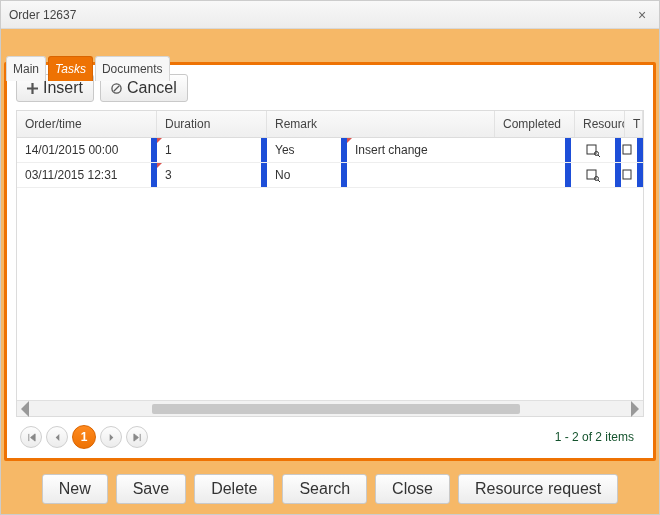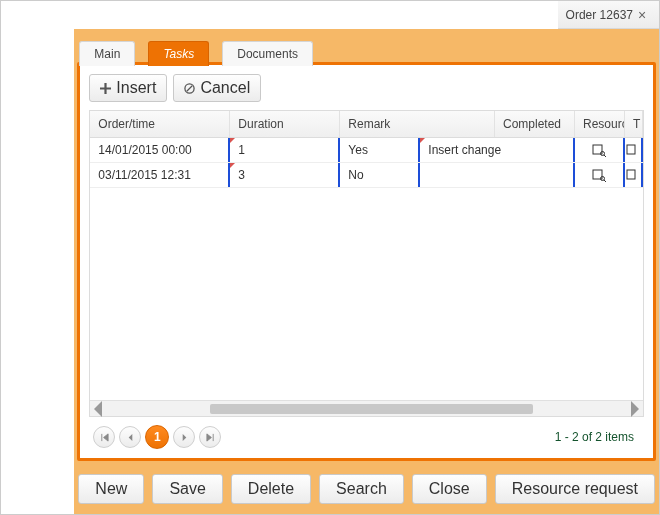--- a/index.html
+++ b/index.html
@@ -10,21 +10,20 @@
     background: #f0f0f0;
   }
   .window {
     width: 660px;
     height: 515px;
     background: #fff;
     border: 1px solid #ccc;
     display: flex;
     flex-direction: column;
     position: relative;
-    align-items: flex-end;
   }
   .titlebar {
     height: 28px;
     background: linear-gradient(#f8f8f8,#ececec);
     border-bottom: 1px solid #d8d8d8;
     display: flex;
     align-items: center;
     padding: 0 8px;
     color: #444;
   }
@@ -42,30 +41,30 @@
     display: flex;
     flex-direction: column;
   }
   .tabs {
     display: flex;
     align-items: flex-end;
     padding: 8px 5px 0 5px;
     gap: 0;
   }
   .tab {
-    padding: 5px 14px;
+    padding: 5px 6px;
     background: #f7f7f7;
     border: 1px solid #d5d5d5;
     border-bottom: none;
     border-radius: 3px 3px 0 0;
     color: #444;
     cursor: pointer;
-    margin-right: 13px;
-    position: relative;
-    top: 4px;
+    margin-right: 2px;
+    position: relative;
+    top: 19px;
   }
   .tab.active {
     background: #ee7203;
     border-color: #d96400;
     color: #fff;
     z-index: 2;
     font-style: italic;
   }
   .inner-panel {
     background: #fff;
@@ -119,21 +118,21 @@
     flex: 1;
     overflow: hidden;
     position: relative;
   }
   .grid-row {
     display: flex;
     border-bottom: 1px solid #eee;
   }
   .grid-row .cell {
     padding: 5px 8px;
-    border-right: 2px solid #1d4ed8;
+    border-right: 6px solid #1d4ed8;
     color: #333;
     white-space: nowrap;
     overflow: hidden;
     position: relative;
     display: flex;
     align-items: center;
   }
   .cell.dirty::before {
     content: "";
     position: absolute;

